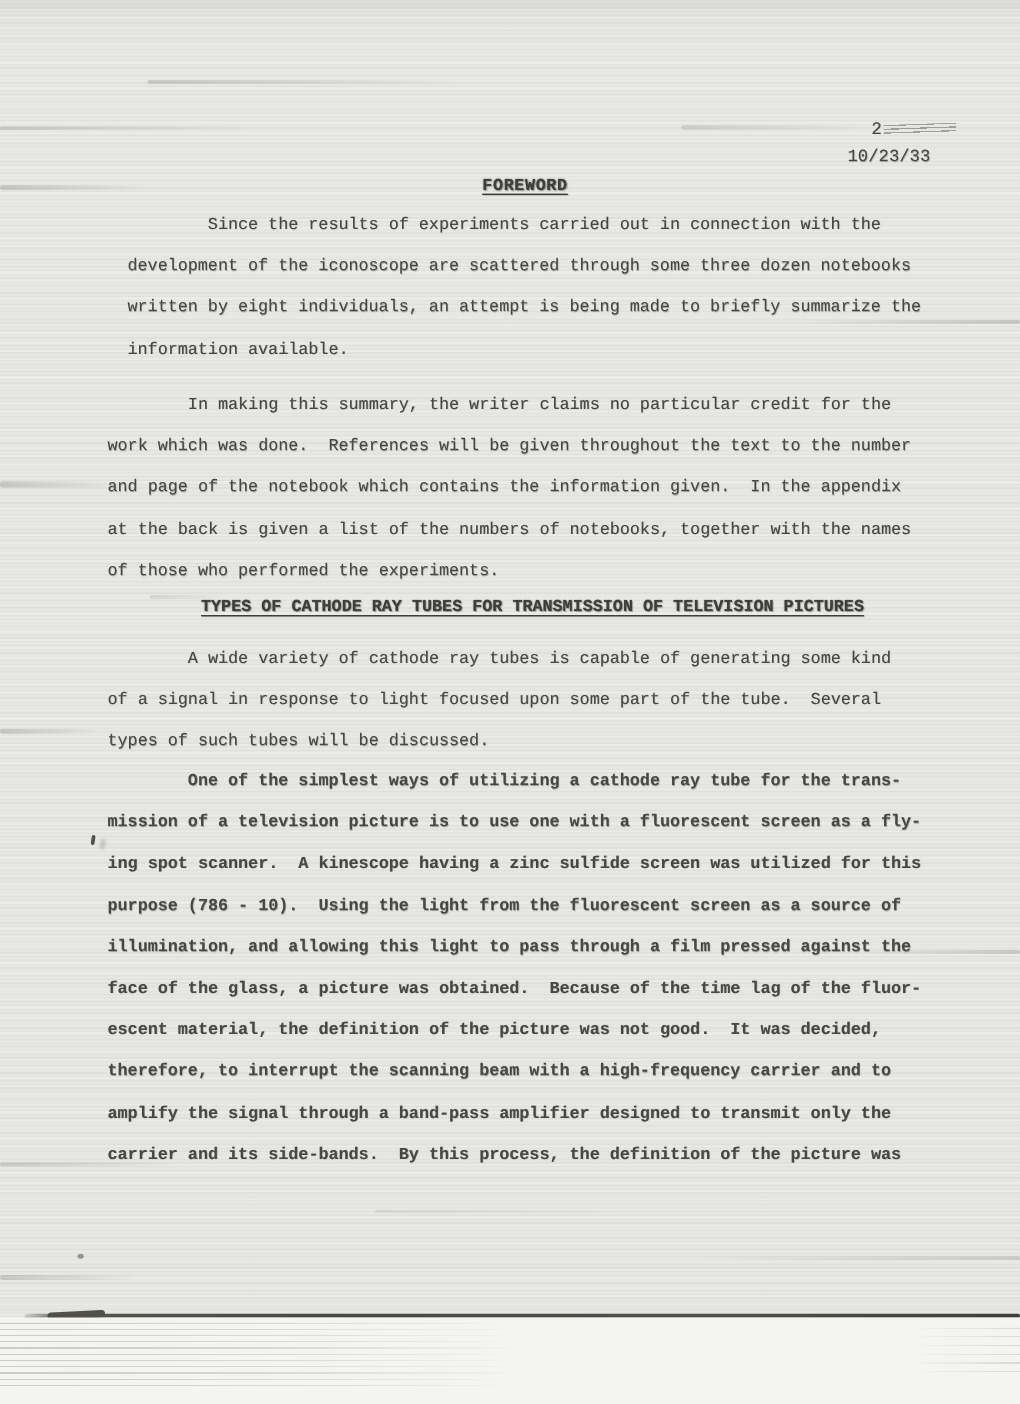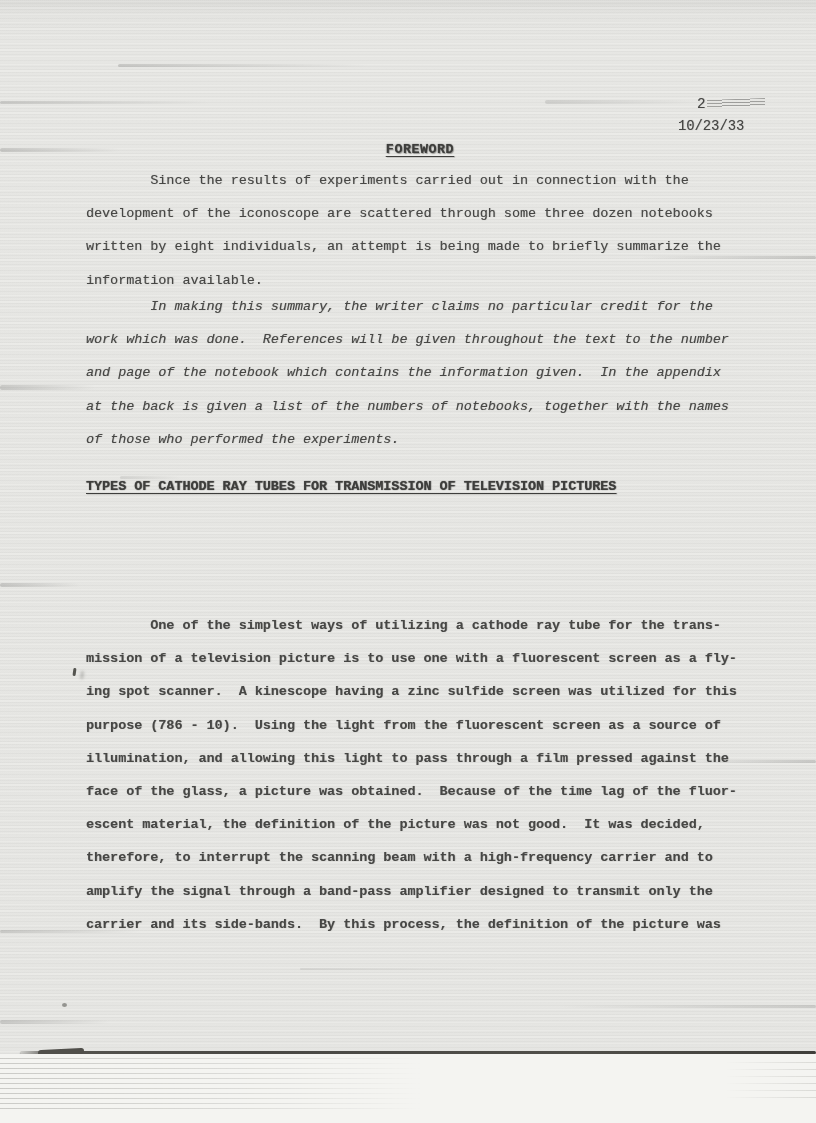--- a/index.html
+++ b/index.html
@@ -74,29 +74,30 @@
     left: 0; top: 133px; width: 816px;
     text-align: center;
     font-weight: bold;
     color: #3e3e3c;
     letter-spacing: 0.5px;
     text-shadow: 0 0 1.2px rgba(50,50,48,0.8), 1px 0.5px 0.8px rgba(80,80,78,0.4);
     margin-left: 12px;
   }
   .title span { text-decoration: underline; text-underline-offset: 3px; }
   .body-block { left: 86px; width: 680px; }
-  .p1 { top: 164px; }
-  .p2 { top: 290px; font-style: italic; }
+  .p1 { top: 164px; margin-left: 16px; }
+  .p2 { top: 308px; }
   .heading {
     top: 470px;
     font-weight: bold;
     color: #3e3e3c;
     text-decoration: underline;
     text-underline-offset: 3px;
     text-shadow: 0 0 1px rgba(50,50,48,0.75), 0.8px 0.4px 0.7px rgba(80,80,78,0.4);
+    text-align: center;
   }
   .p3 { top: 511px; }
   .p4 { top: 609px; font-weight: bold; }
   
   .mark-tick {
     position: absolute; left: 73px; top: 668px; width: 3px; height: 8px;
     background: #54544f; border-radius: 2px; transform: rotate(8deg);
     box-shadow: 8px 2px 3px rgba(100,100,95,0.35);
   }
   .mark-speck {
@@ -171,20 +172,23 @@
 information available.</div>
 
     <div class="typed body-block p2">        In making this summary, the writer claims no particular credit for the
 work which was done.  References will be given throughout the text to the number
 and page of the notebook which contains the information given.  In the appendix
 at the back is given a list of the numbers of notebooks, together with the names
 of those who performed the experiments.</div>
 
     <div class="typed body-block heading">TYPES OF CATHODE RAY TUBES FOR TRANSMISSION OF TELEVISION PICTURES</div>
 
+    <div class="typed body-block p3">        A wide variety of cathode ray tubes is capable of generating some kind
+of a signal in response to light focused upon some part of the tube.  Several
+types of such tubes will be discussed.</div>
 
     <div class="typed body-block p4">        One of the simplest ways of utilizing a cathode ray tube for the trans-
 mission of a television picture is to use one with a fluorescent screen as a fly-
 ing spot scanner.  A kinescope having a zinc sulfide screen was utilized for this
 purpose (786 - 10).  Using the light from the fluorescent screen as a source of
 illumination, and allowing this light to pass through a film pressed against the
 face of the glass, a picture was obtained.  Because of the time lag of the fluor-
 escent material, the definition of the picture was not good.  It was decided,
 therefore, to interrupt the scanning beam with a high-frequency carrier and to
 amplify the signal through a band-pass amplifier designed to transmit only the

